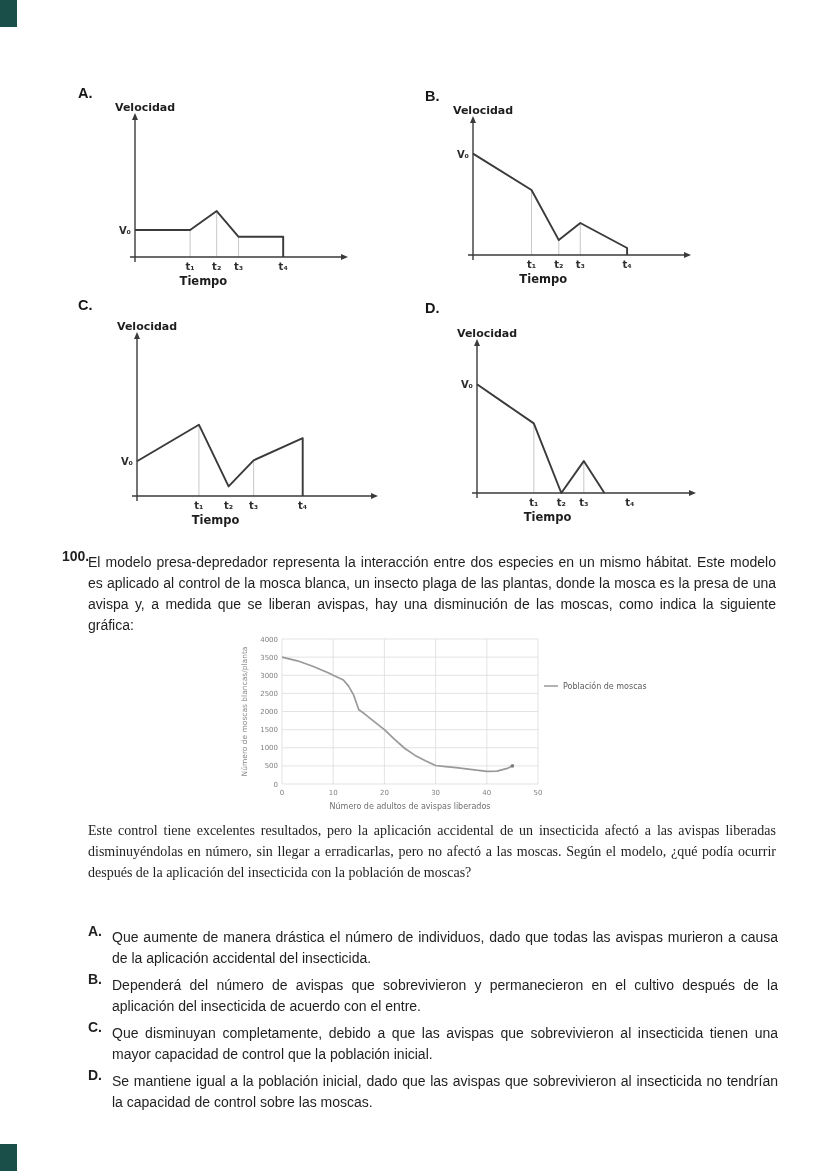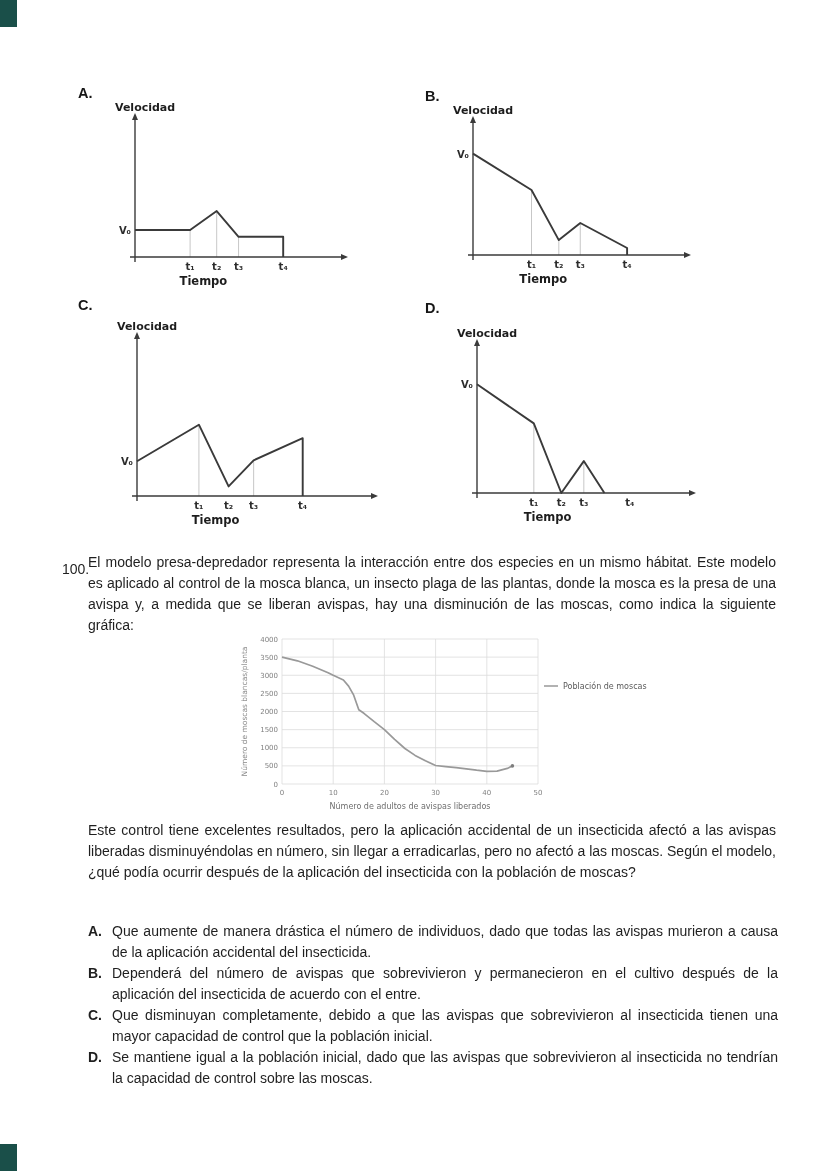--- a/index.html
+++ b/index.html
@@ -7,27 +7,27 @@
     width:828px;height:1171px;position:relative;background:#ffffff;
     font-family:"Liberation Sans","DejaVu Sans",sans-serif;color:#1f1f1f;
     overflow:hidden;
   }
   .corner{position:absolute;width:17px;height:27px;left:0;}
   .corner.top{top:0;}
   .corner.bottom{bottom:0;}
   .graph-label{position:absolute;font-weight:bold;font-size:14.5px;color:#161616;}
   .graph-svg{position:absolute;}
   .question{position:absolute;left:62px;top:543px;width:714px;font-size:14px;line-height:21px;}
-  .qnum{position:absolute;left:0;top:16px;font-weight:normal;}
+  .qnum{position:absolute;left:0;top:3px;font-weight:bold;}
   .qtext{margin-left:26px;text-align:justify;margin-top:9px;}
-  .followup{position:absolute;left:88px;top:820px;width:688px;font-size:14px;line-height:21px;text-align:justify;}
+  .followup{position:absolute;left:88px;top:820px;width:688px;font-size:14px;line-height:21px;text-align:justify;font-family:Liberation Serif, serif;}
   .options{position:absolute;left:88px;top:921px;width:690px;font-size:14px;line-height:21px;}
   .opt{display:flex;}
   .opt .letter{flex:none;width:24px;font-weight:bold;}
-  .opt .otext{flex:1;text-align:justify;}
+  .opt .otext{flex:1;text-align:justify;margin-top:6px;}
   svg text{font-family:"DejaVu Sans","Liberation Sans",sans-serif;}
 </style>
 </head>
 <body>
 
 <div class="corner top" style="background: rgb(26, 79, 73);"></div>
 <div class="corner bottom" style="background: rgb(26, 79, 73);"></div>
 
 <div class="graph-label" style="left:78px;top:85px;">A.</div>
 <div class="graph-label" style="left:425px;top:88px;">B.</div>

